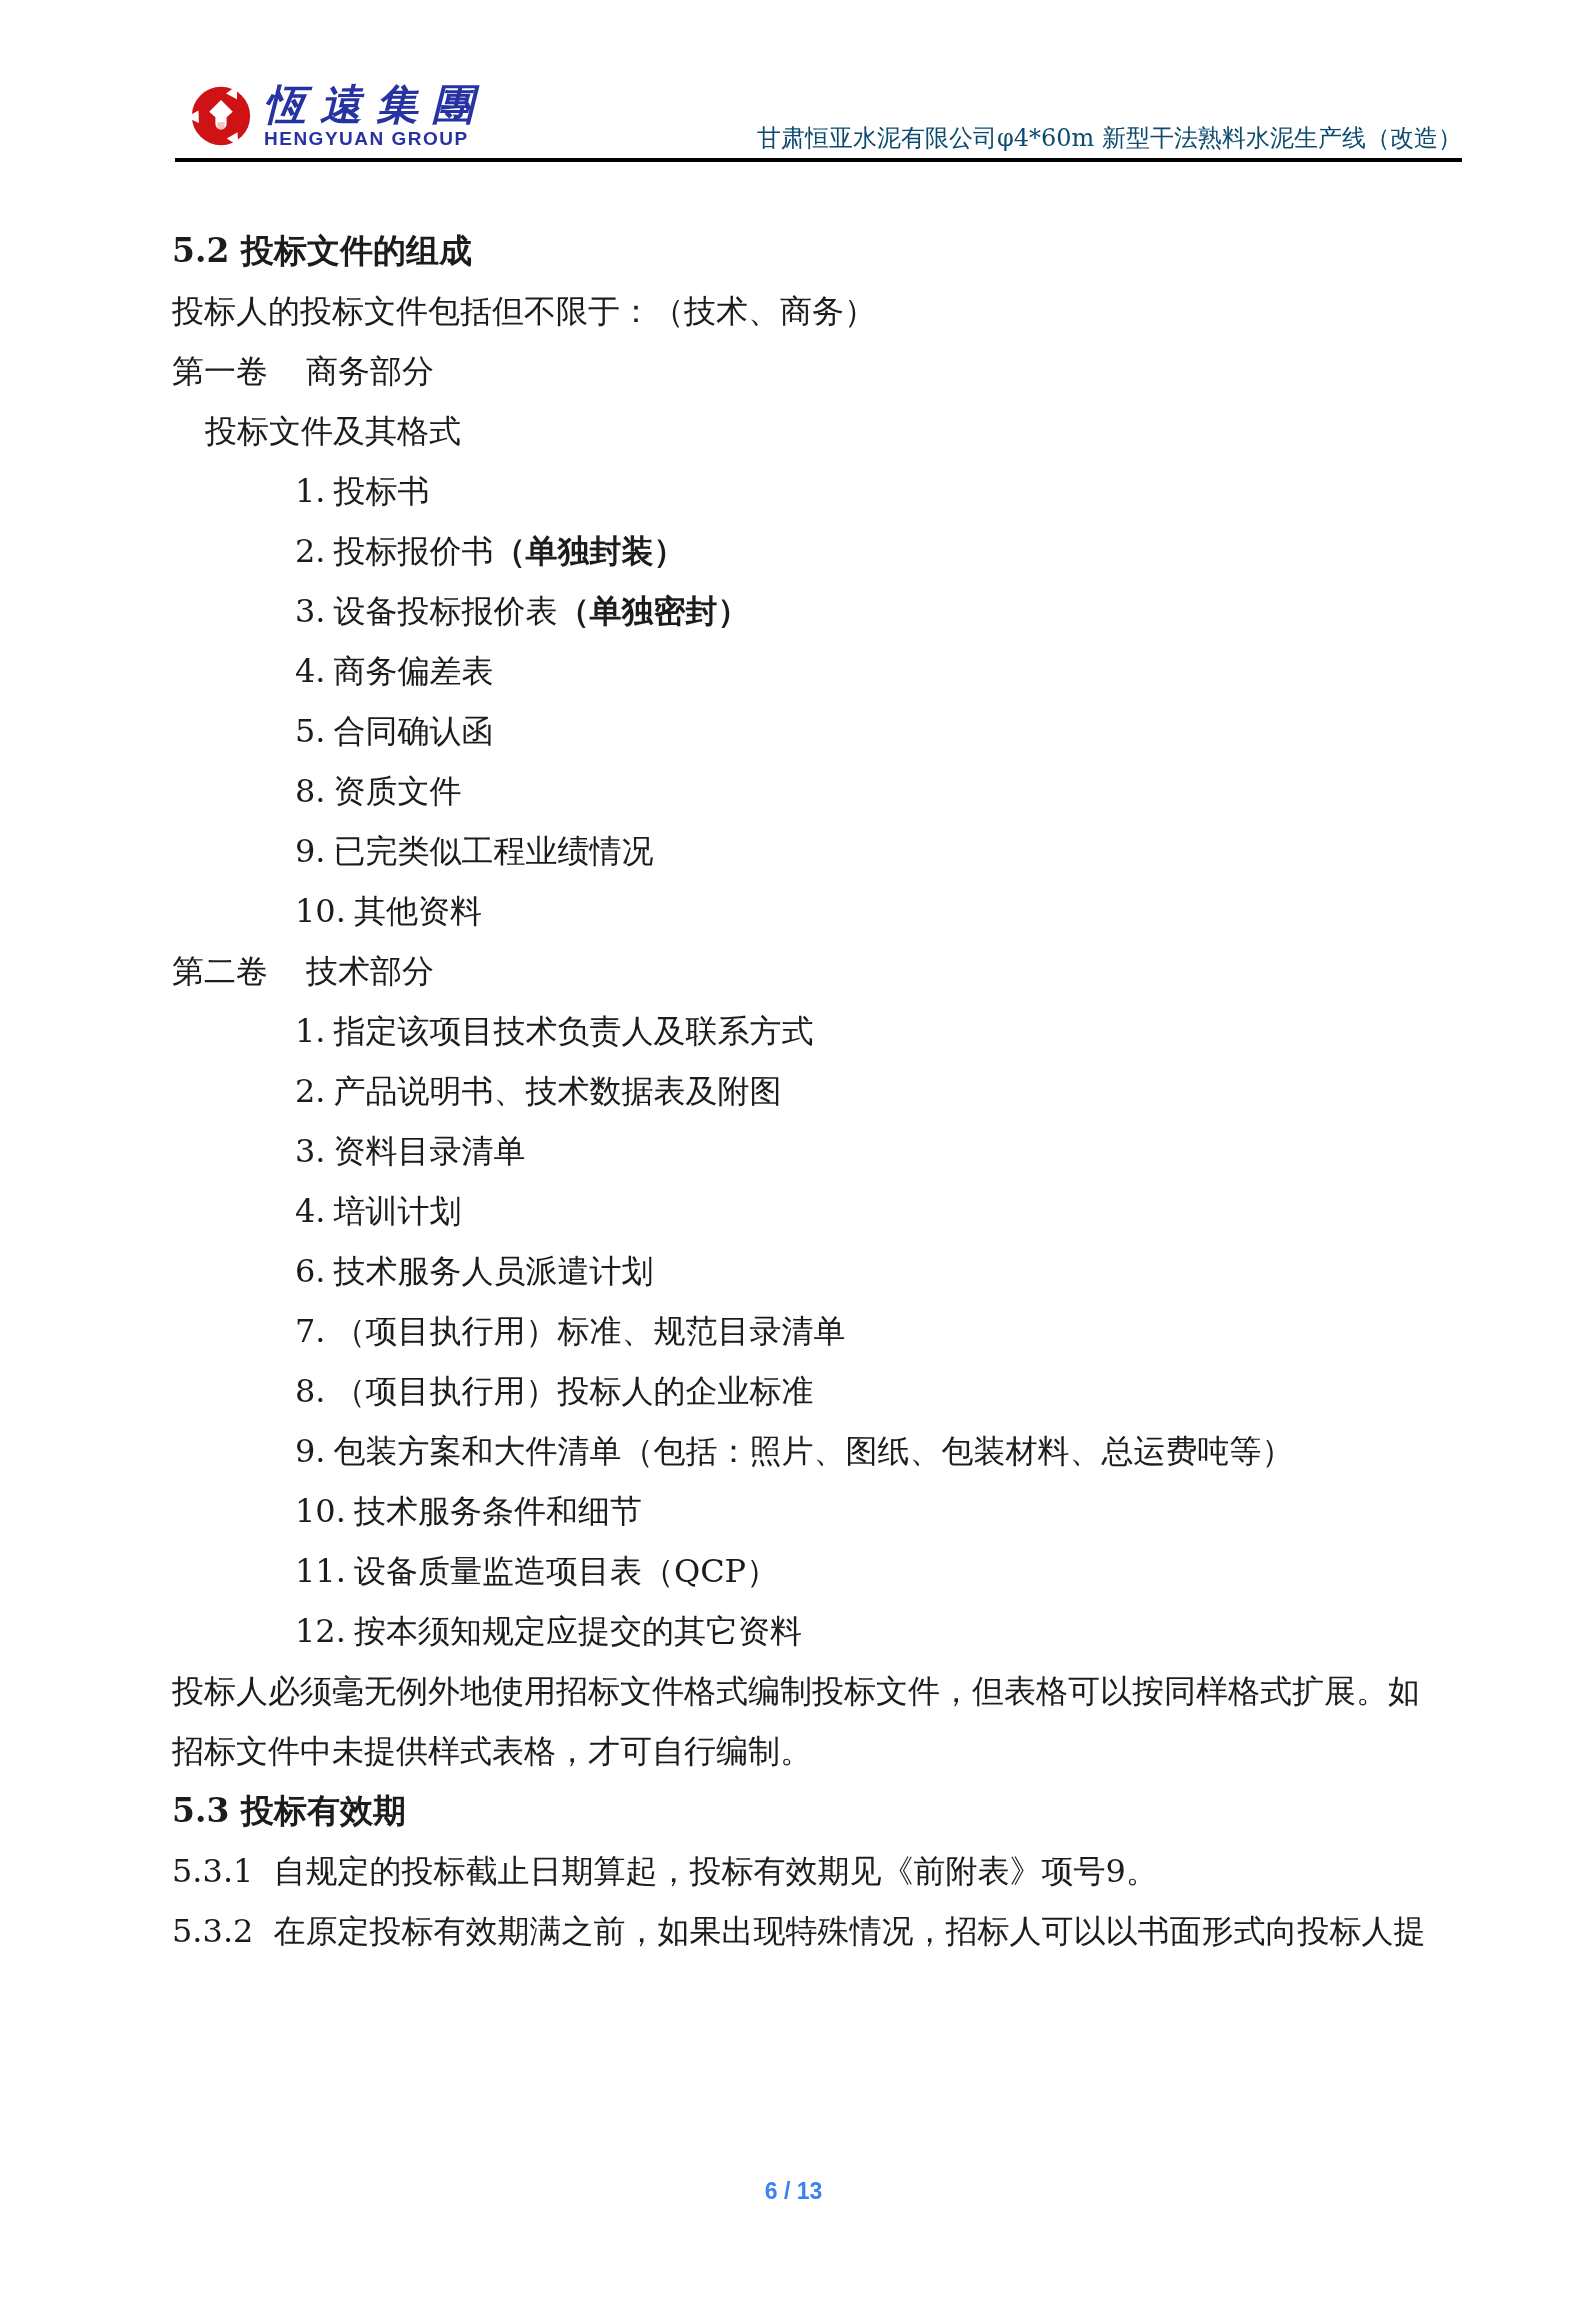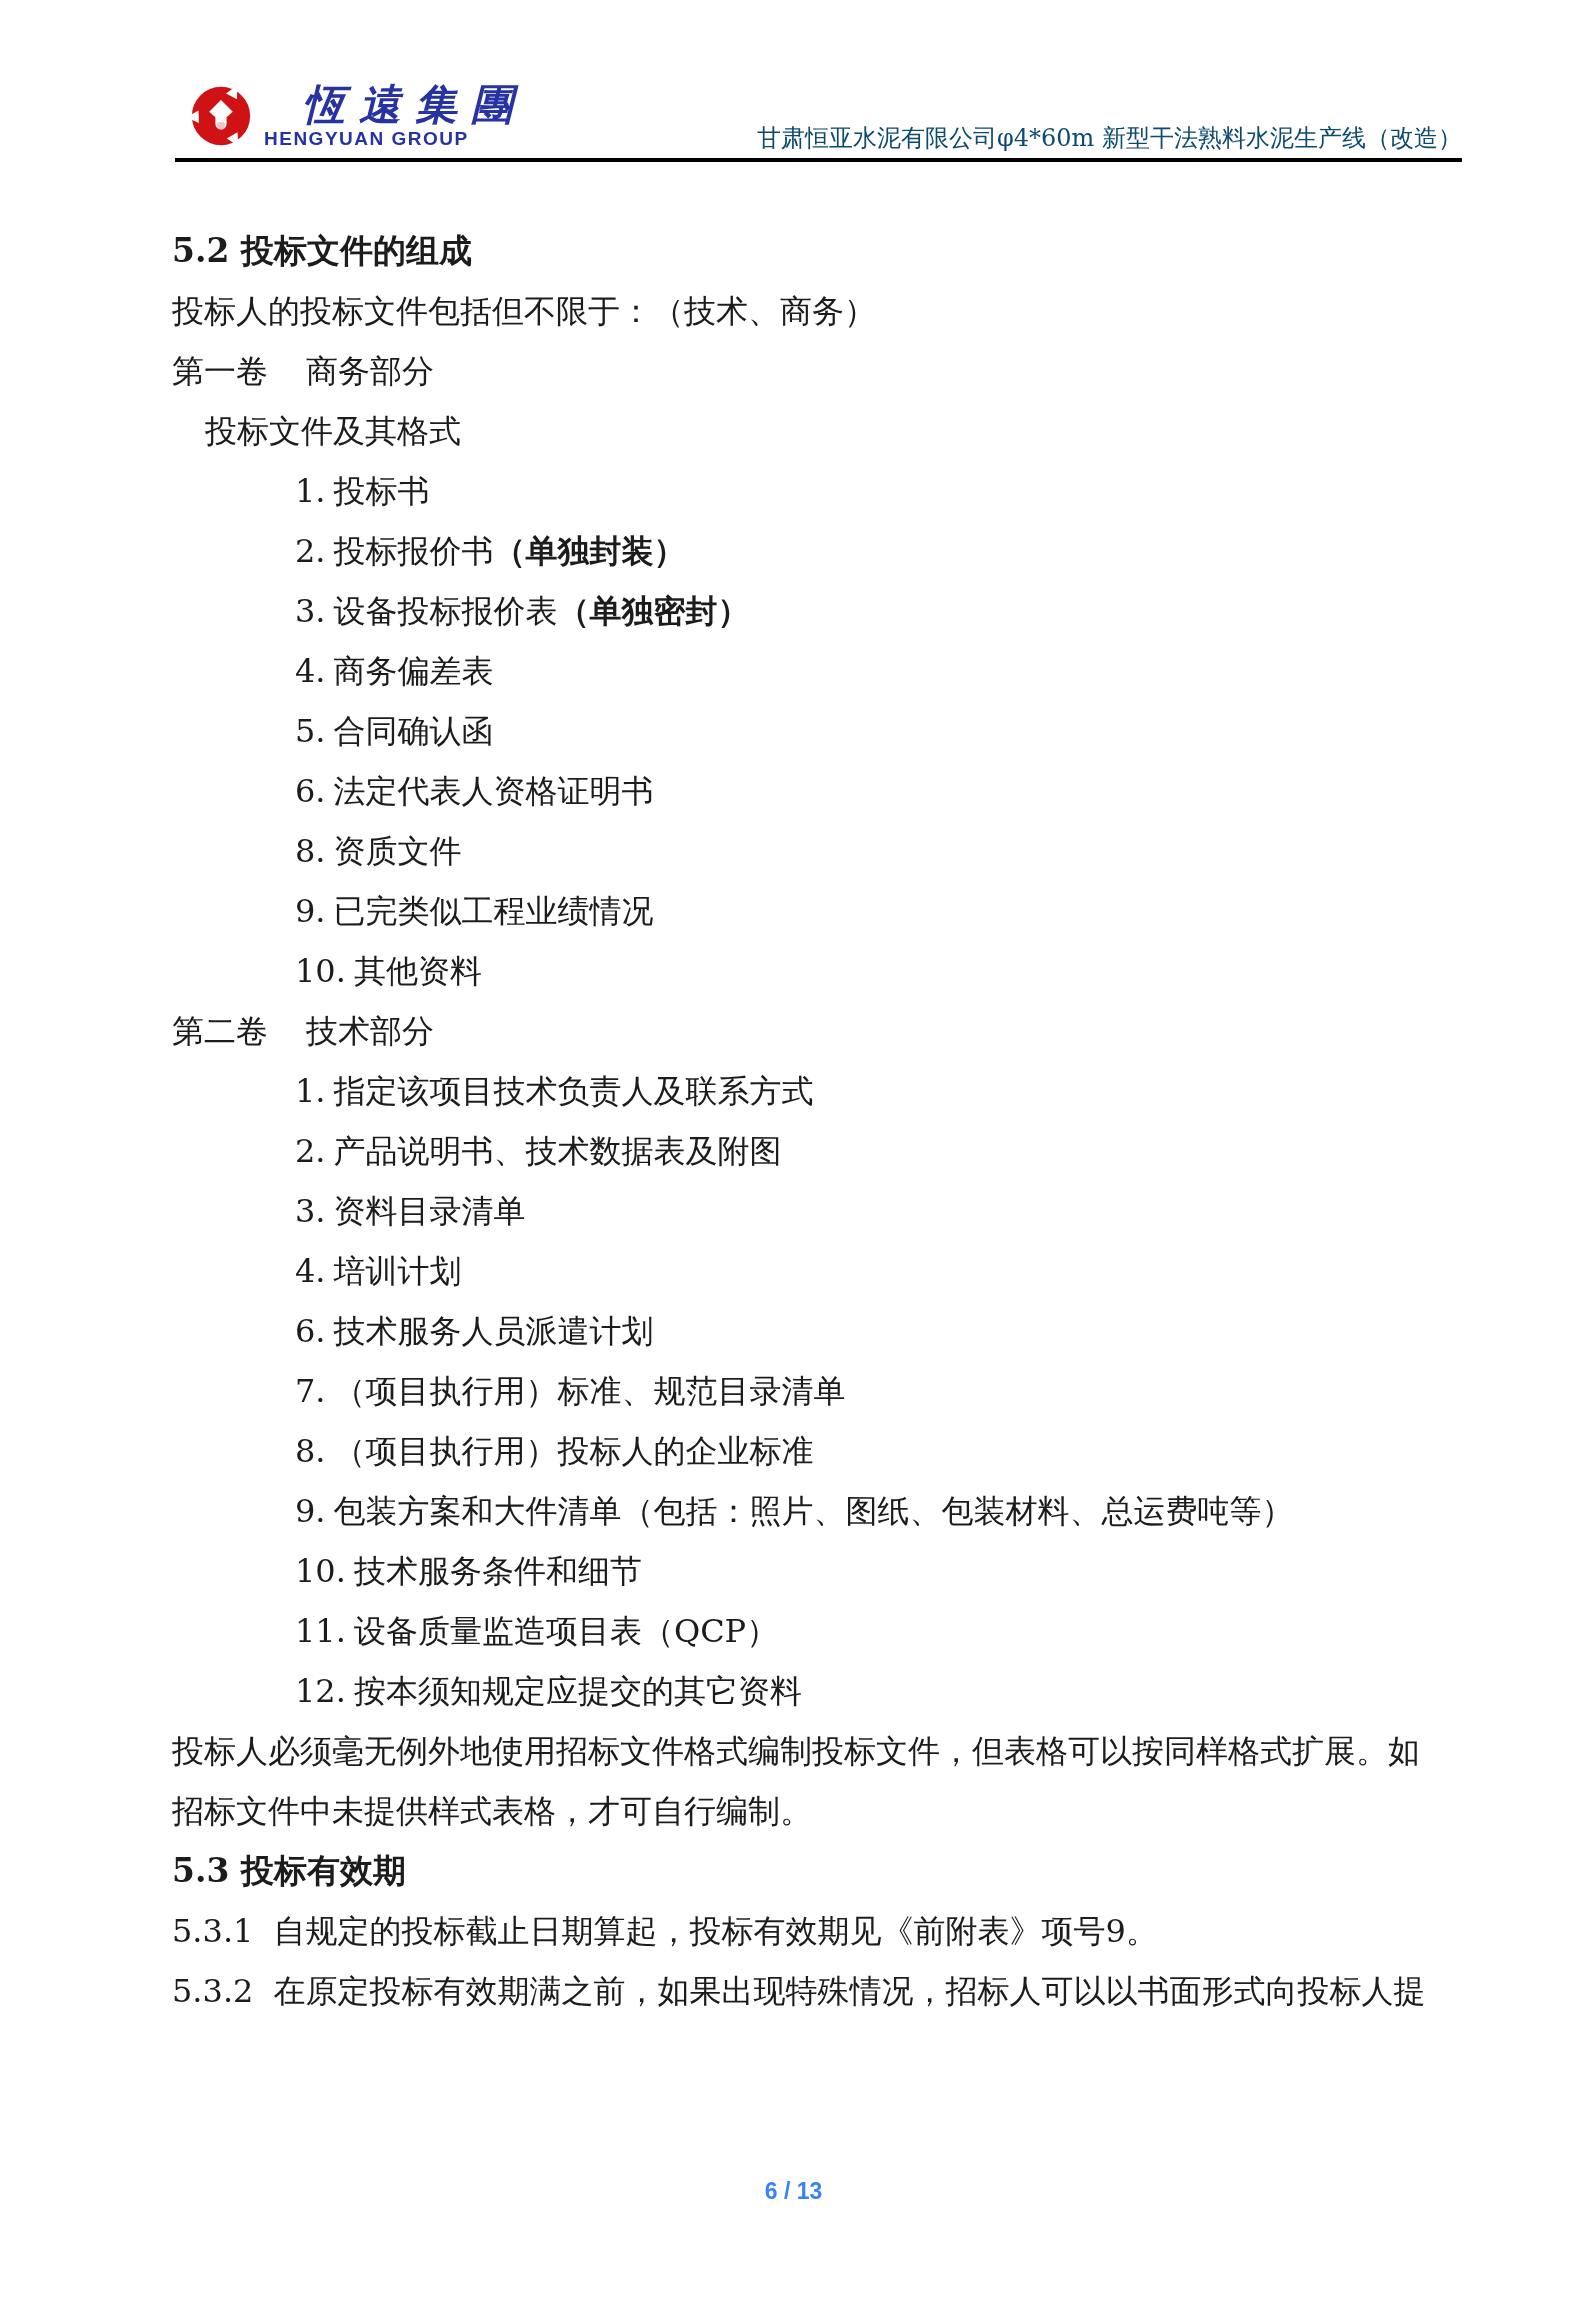--- a/index.html
+++ b/index.html
@@ -9,21 +9,21 @@
     color:#1c1c1c;
   }
   
   .hdr{position:absolute;left:0;top:0;width:100%;height:164px;}
   .logo{position:absolute;left:190px;top:84px;display:flex;align-items:center;gap:12px;}
   .logo-icon{width:62px;height:62px;flex:0 0 auto;}
   .logo-texts{display:flex;flex-direction:column;line-height:1;}
   .logo-cn{
     font-family:"DejaVu Serif","Liberation Serif",serif;
     font-weight:bold;font-style:italic;font-size:42px;letter-spacing:14px;
-    color:#2733a3;white-space:nowrap;margin-left:39px;
+    color:#2733a3;white-space:nowrap;
   }
   .logo-en{
     font-family:"Liberation Sans","DejaVu Sans",sans-serif;
     font-weight:bold;font-size:19px;letter-spacing:1.5px;color:#2733a3;margin-top:3px;
   }
   .proj-title{
     position:absolute;right:125px;top:124px;font-size:24px;line-height:28px;
     white-space:nowrap;color:#0c4a6e;
   }
   .hdr-rule{position:absolute;left:175px;right:125px;top:158px;height:4px;background:#000;}
@@ -73,21 +73,20 @@
   <div class="line">
     <span class="vol-label">第一卷</span><span>商务部分</span>
   </div>
   <div class="line ind1">投标文件及其格式</div>
 
   <div class="line li"><span class="num">1.</span><span>投标书</span><span class="b"></span></div>
   <div class="line li"><span class="num">2.</span><span>投标报价书</span><span class="b">（单独封装）</span></div>
   <div class="line li"><span class="num">3.</span><span>设备投标报价表</span><span class="b">（单独密封）</span></div>
   <div class="line li"><span class="num">4.</span><span>商务偏差表</span></div>
   <div class="line li"><span class="num">5.</span><span>合同确认函</span></div>
-  <div class="line li"><span class="num">6.</span><span>法定代表人资格证明书</span></div>
   <div class="line li"><span class="num">8.</span><span>资质文件</span></div>
   <div class="line li"><span class="num">9.</span><span>已完类似工程业绩情况</span></div>
   <div class="line li"><span class="num">10.</span><span>其他资料</span></div>
 
   <div class="line">
     <span class="vol-label">第二卷</span><span>技术部分</span>
   </div>
 
   <div class="line li"><span class="num">1.</span><span>指定该项目技术负责人及联系方式</span></div>
   <div class="line li"><span class="num">2.</span><span>产品说明书、技术数据表及附图</span></div>

